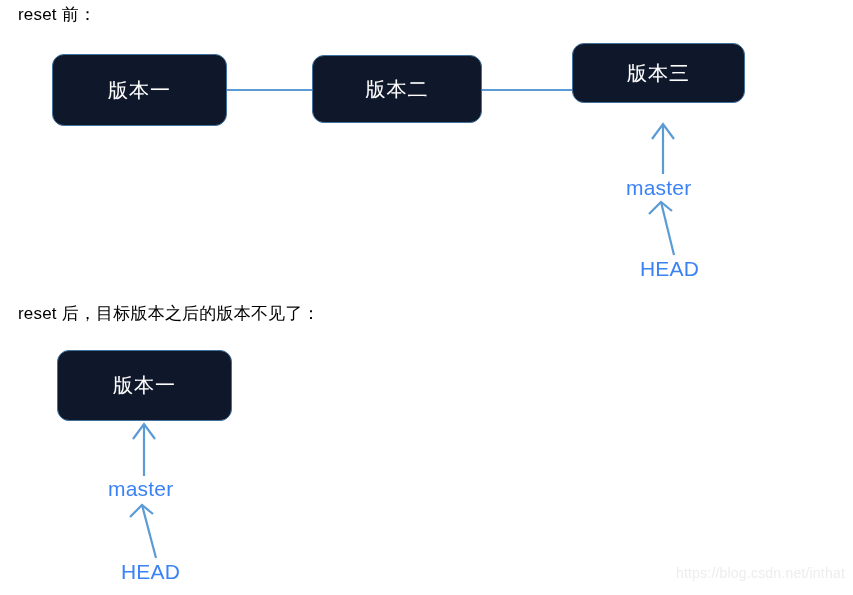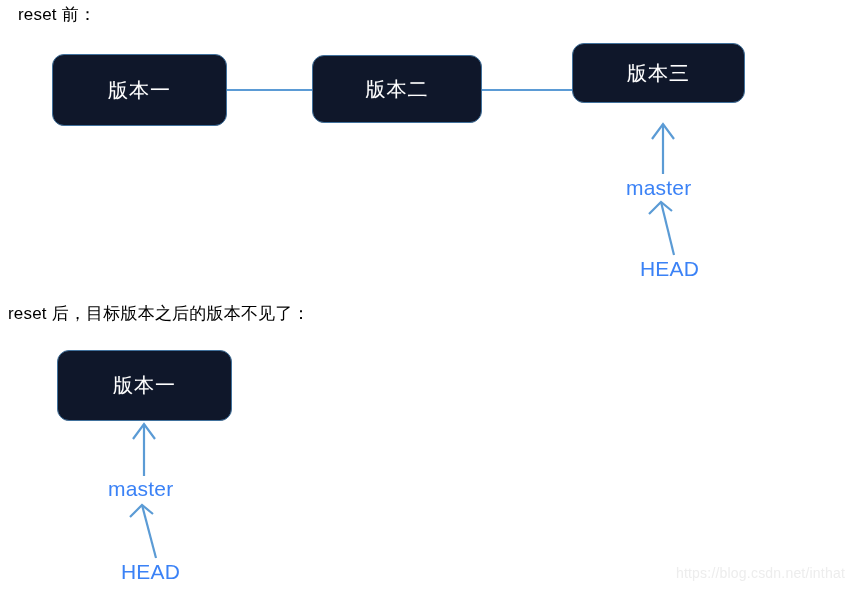--- a/index.html
+++ b/index.html
@@ -23,21 +23,21 @@
   }
   .heading {
     position: absolute;
     font-size: 17px;
     line-height: 22px;
     color: #000000;
     white-space: nowrap;
     letter-spacing: 0.2px;
   }
   #heading-before { left: 18px; top: 4px; }
-  #heading-after  { left: 8px; top: 303px; text-align: right; }
+  #heading-after  { left: 18px; top: 303px; text-align: right; }
 
   .commit-box {
     position: absolute;
     box-sizing: border-box;
     background: #0f172a;
     border: 1.5px solid #41719C;
     border-radius: 12px;
     color: #ffffff;
     font-size: 20px;
     display: flex;

